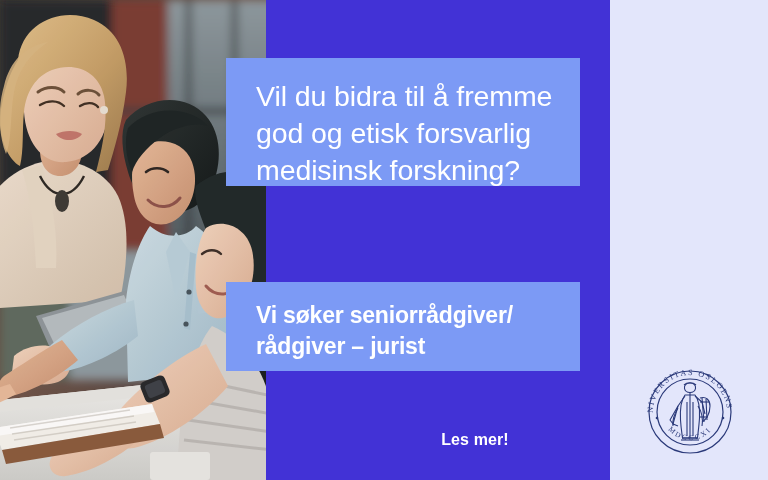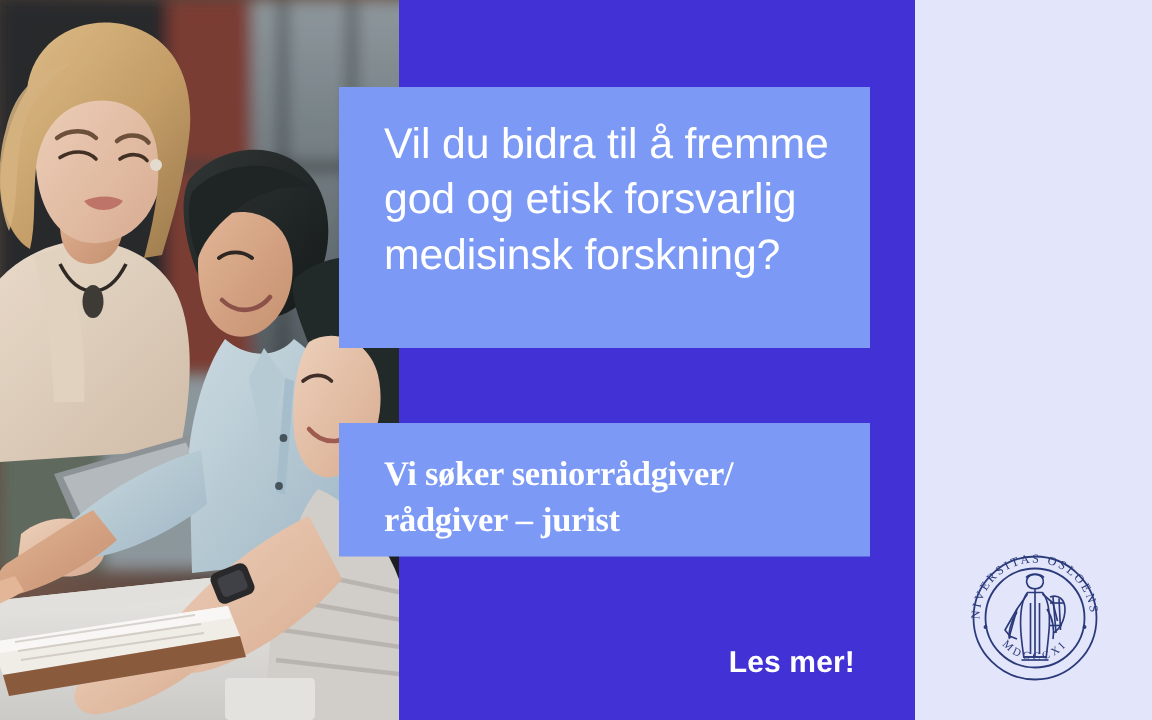--- a/index.html
+++ b/index.html
@@ -51,30 +51,29 @@
   
   .card {
     position: absolute;
     background: #7c9af5;
     box-sizing: border-box;
   }
   .card-headline {
     left: 226px;
     top: 58px;
     width: 354px;
-    height: 174px;
+    height: 128px;
     padding: 20px 26px 0 30px;
   }
   .card-role {
     left: 226px;
     top: 282px;
     width: 354px;
     height: 89px;
     padding: 18px 26px 0 30px;
-    font-family: Liberation Serif, serif;
   }
   .headline-text {
     color: #ffffff;
     font-size: 28.5px;
     font-weight: 400;
     line-height: 37px;
     letter-spacing: -0.1px;
     white-space: pre-line;
     margin: 0;
   }
@@ -87,23 +86,23 @@
     white-space: pre-line;
     margin: 0;
   }
 
   
   .cta {
     position: absolute;
     left: 380px;
     top: 431px;
     width: 190px;
-    text-align: right;
+    text-align: center;
     color: #ffffff;
-    font-size: 20px;
+    font-size: 16px;
     font-weight: bold;
     letter-spacing: 0.1px;
     cursor: pointer;
   }
 
   
   .rek-logo {
     position: absolute;
     left: 648px;
     top: 26px;

